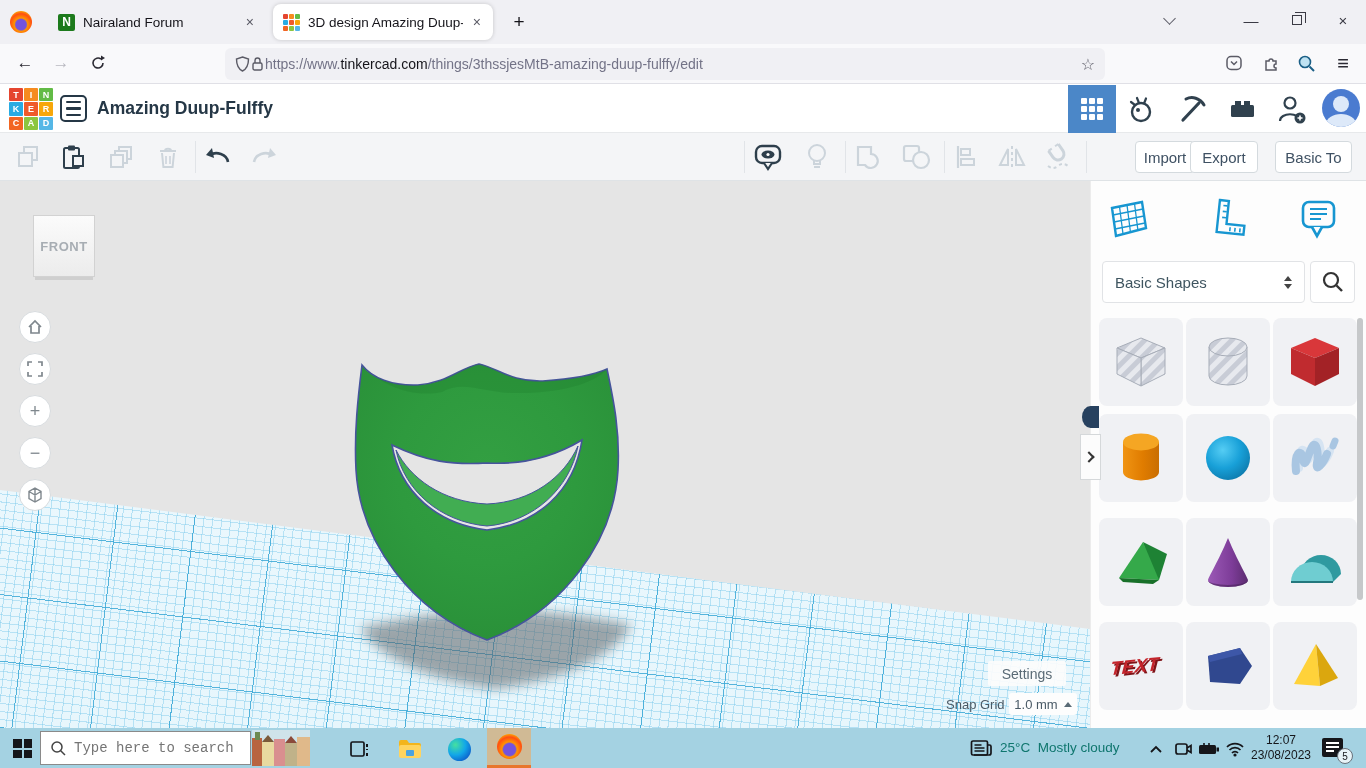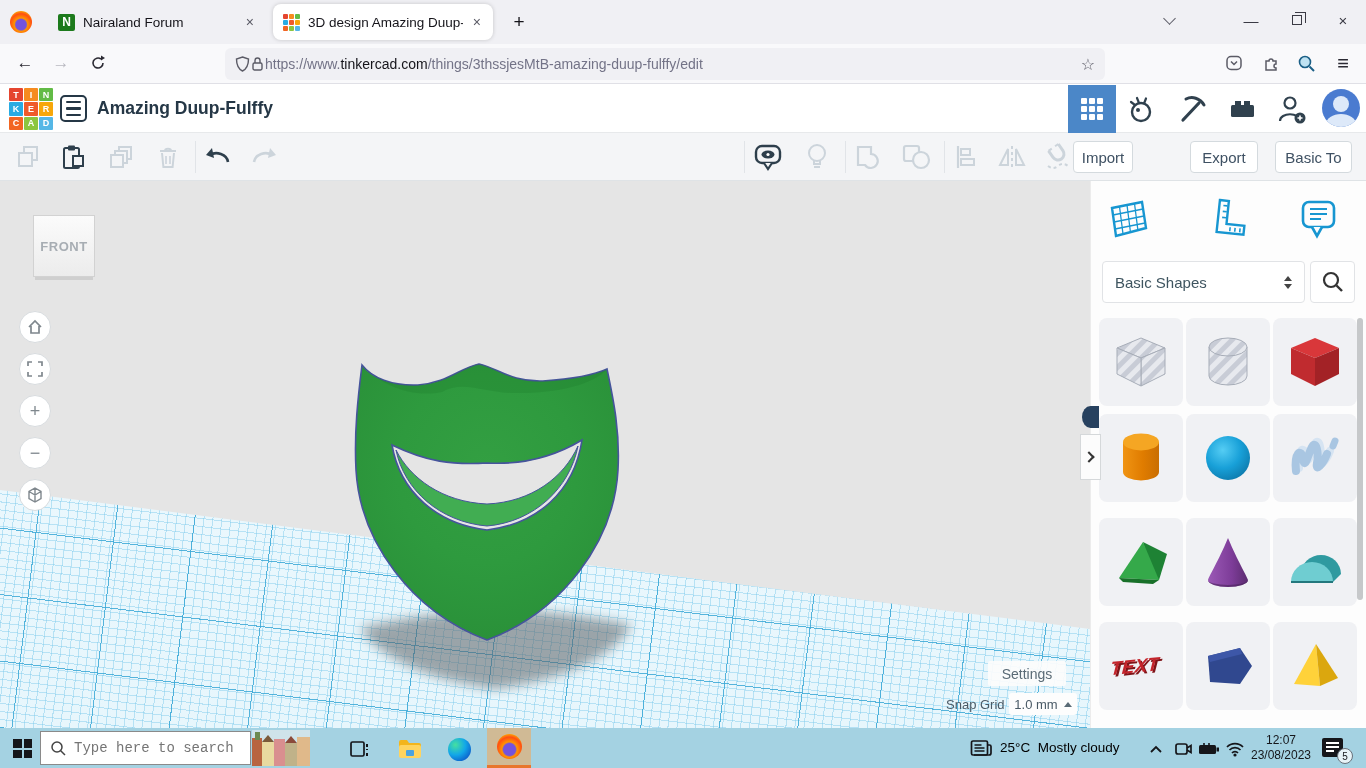--- a/index.html
+++ b/index.html
@@ -103,21 +103,21 @@
   
   .taskbar { left:0; top:728px; width:1366px; height:40px; background:#a4d2e2; }
   .winlogo { left:13px; top:739px; width:19px; height:19px; display:grid; grid-template-columns:1fr 1fr; grid-template-rows:1fr 1fr; gap:2px; }
   .winlogo b { background:#15161a; }
   .tb-search { left:40px; top:731px; width:211px; height:34px; background:#fff; border:1px solid #8a8a8a; display:flex; align-items:center; padding:0 9px; gap:8px; }
   .tb-search input { border:none; outline:none; font-size:14px; color:#3c3c3c; width:160px; background:transparent; font-family:Liberation Mono, monospace; }
   .bing-thumb { left:252px; top:730px; width:58px; height:36px; overflow:hidden; }
   .task-ico { top:736px; width:26px; height:26px; display:flex; align-items:center; justify-content:center; }
   .ff-slot { left:487px; top:728px; width:44px; height:40px; background:rgba(244,166,86,.55); border-bottom:3px solid #e8762d;
     display:flex; align-items:center; justify-content:center; }
-  .tray-text { top:740px; font-size:13.5px; color:#000000; }
+  .tray-text { top:740px; font-size:13.5px; color:#0f766e; }
   .clock { left:1248px; top:733px; width:66px; text-align:center; font-size:12px; color:#15161a; line-height:15px; }
   .notif { left:1322px; top:738px; width:21px; height:19px; background:#15161a; border-radius:2px; position:absolute; }
   .notif i { position:absolute; left:4px; height:1.8px; background:#fff; }
   .badge { left:1337px; top:748px; width:16px; height:16px; border-radius:50%; background:#e8f3f7; border:1px solid #67707a;
     font-size:10px; color:#15161a; display:flex; align-items:center; justify-content:center; }
 </style>
 </head>
 <body>
 
 
@@ -357,21 +357,21 @@
   <svg class="mini" width="32" height="30" viewBox="0 0 32 30">
       <g transform="rotate(-35 16 12)">
         <path d="M10 4 v8 a6 6 0 0 0 12 0 V4" fill="none" stroke="#ccd4db" stroke-width="3"></path>
         <path d="M10 4 h4 M18 4 h4" stroke="#ccd4db" stroke-width="2"></path>
       </g>
       <path d="M6 24 q5 4 10 0 t10 0" fill="none" stroke="#ccd4db" stroke-width="2" stroke-dasharray="3 3"></path>
     </svg>
 </div>
 <div class="abs tb-sep" style="left:1086px"></div>
 
-<div class="abs tb-btn" style="left:1073px; width:60px">Import</div>
+<div class="abs tb-btn" style="left:1135px; width:60px">Import</div>
 <div class="abs tb-btn" style="left:1190px; width:68px">Export</div>
 <div class="abs tb-btn" style="left:1275px; width:77px">Basic To</div>
 
 
 <div class="abs canvas">
   <div class="workplane"></div>
 
   <svg class="abs" style="left:348px; top:422px" width="296" height="95" viewBox="0 0 296 95">
     <path d="M12 25 Q 148 -8 284 22 Q 255 70 148 86 Q 45 72 12 25 Z" fill="#5c6266" opacity="0.55" style="filter:blur(6px)"></path>
   </svg>

